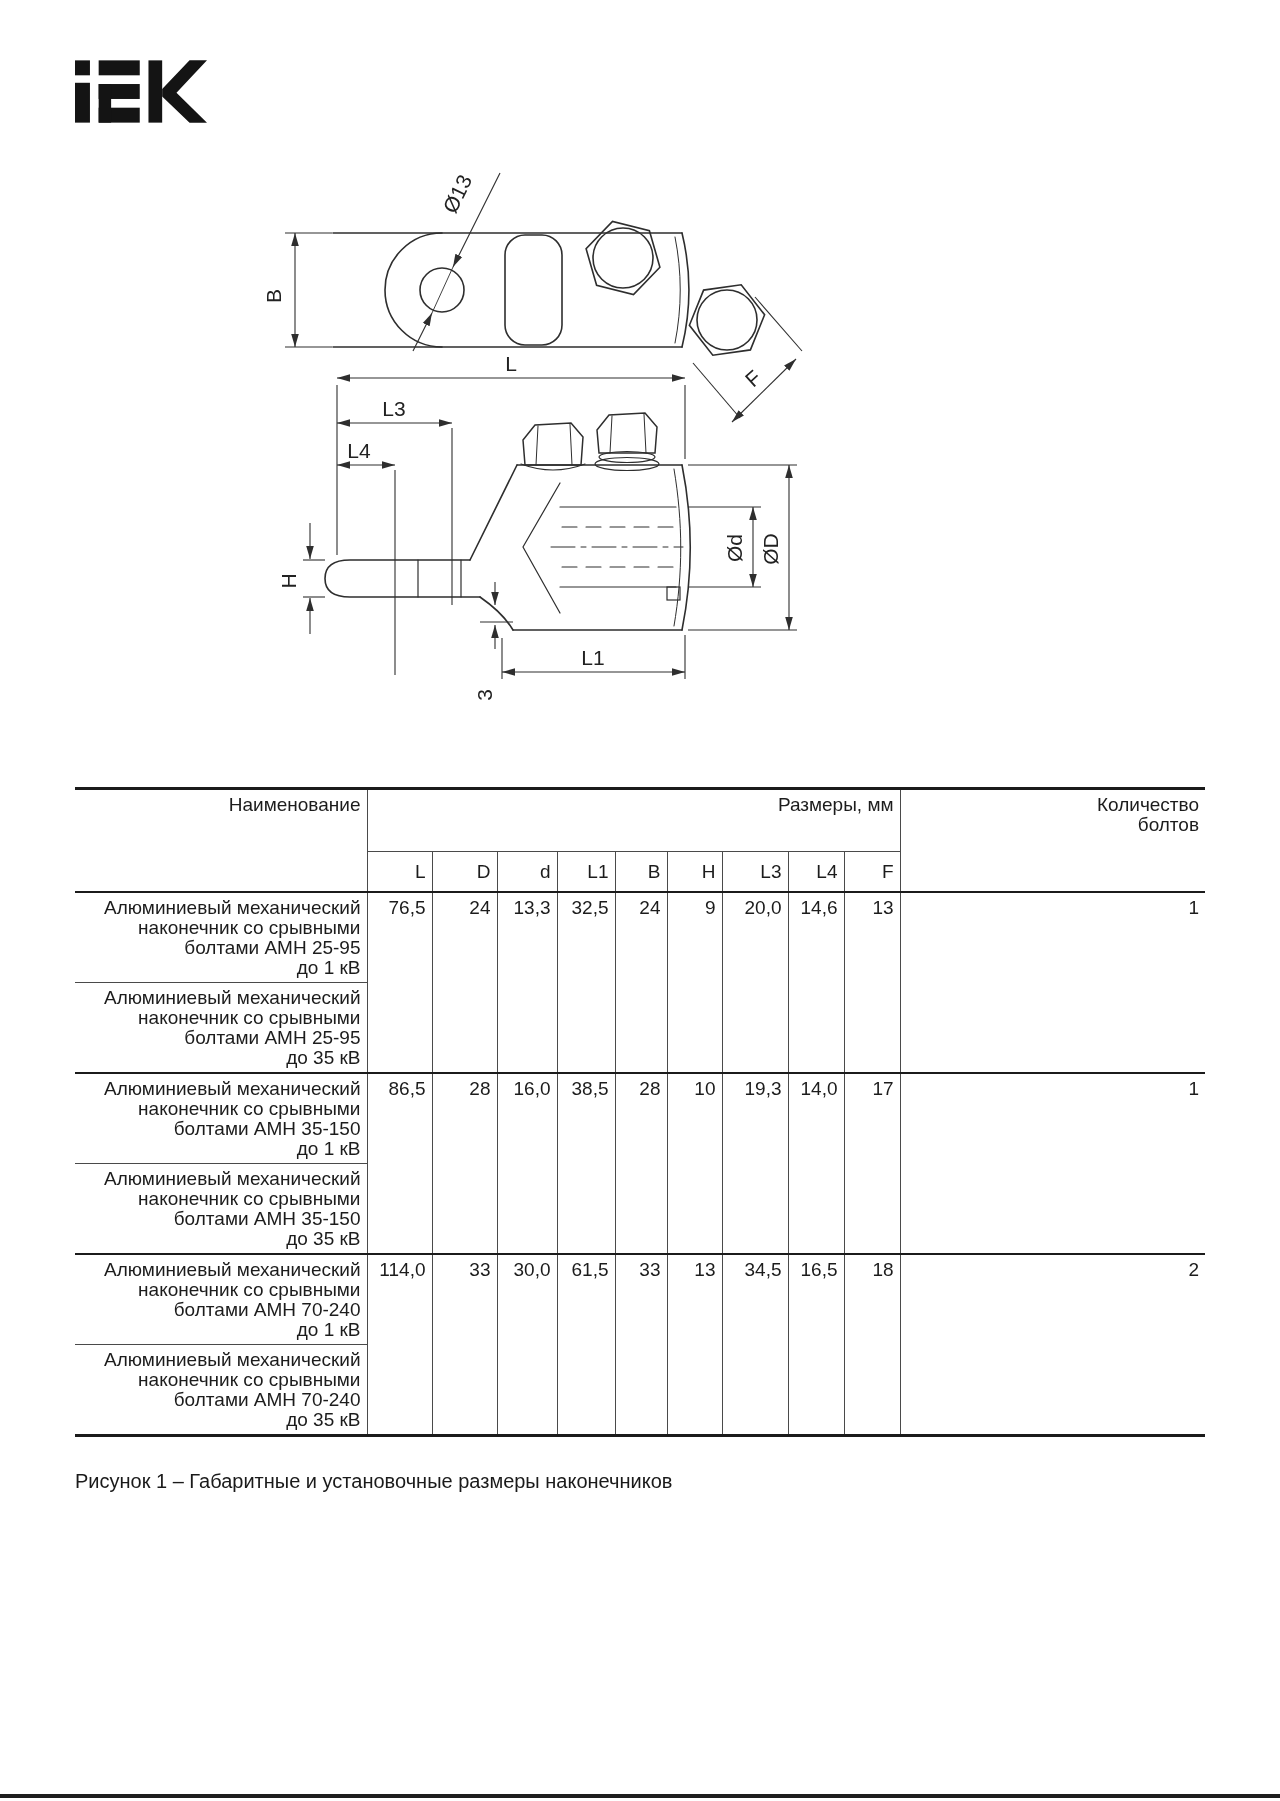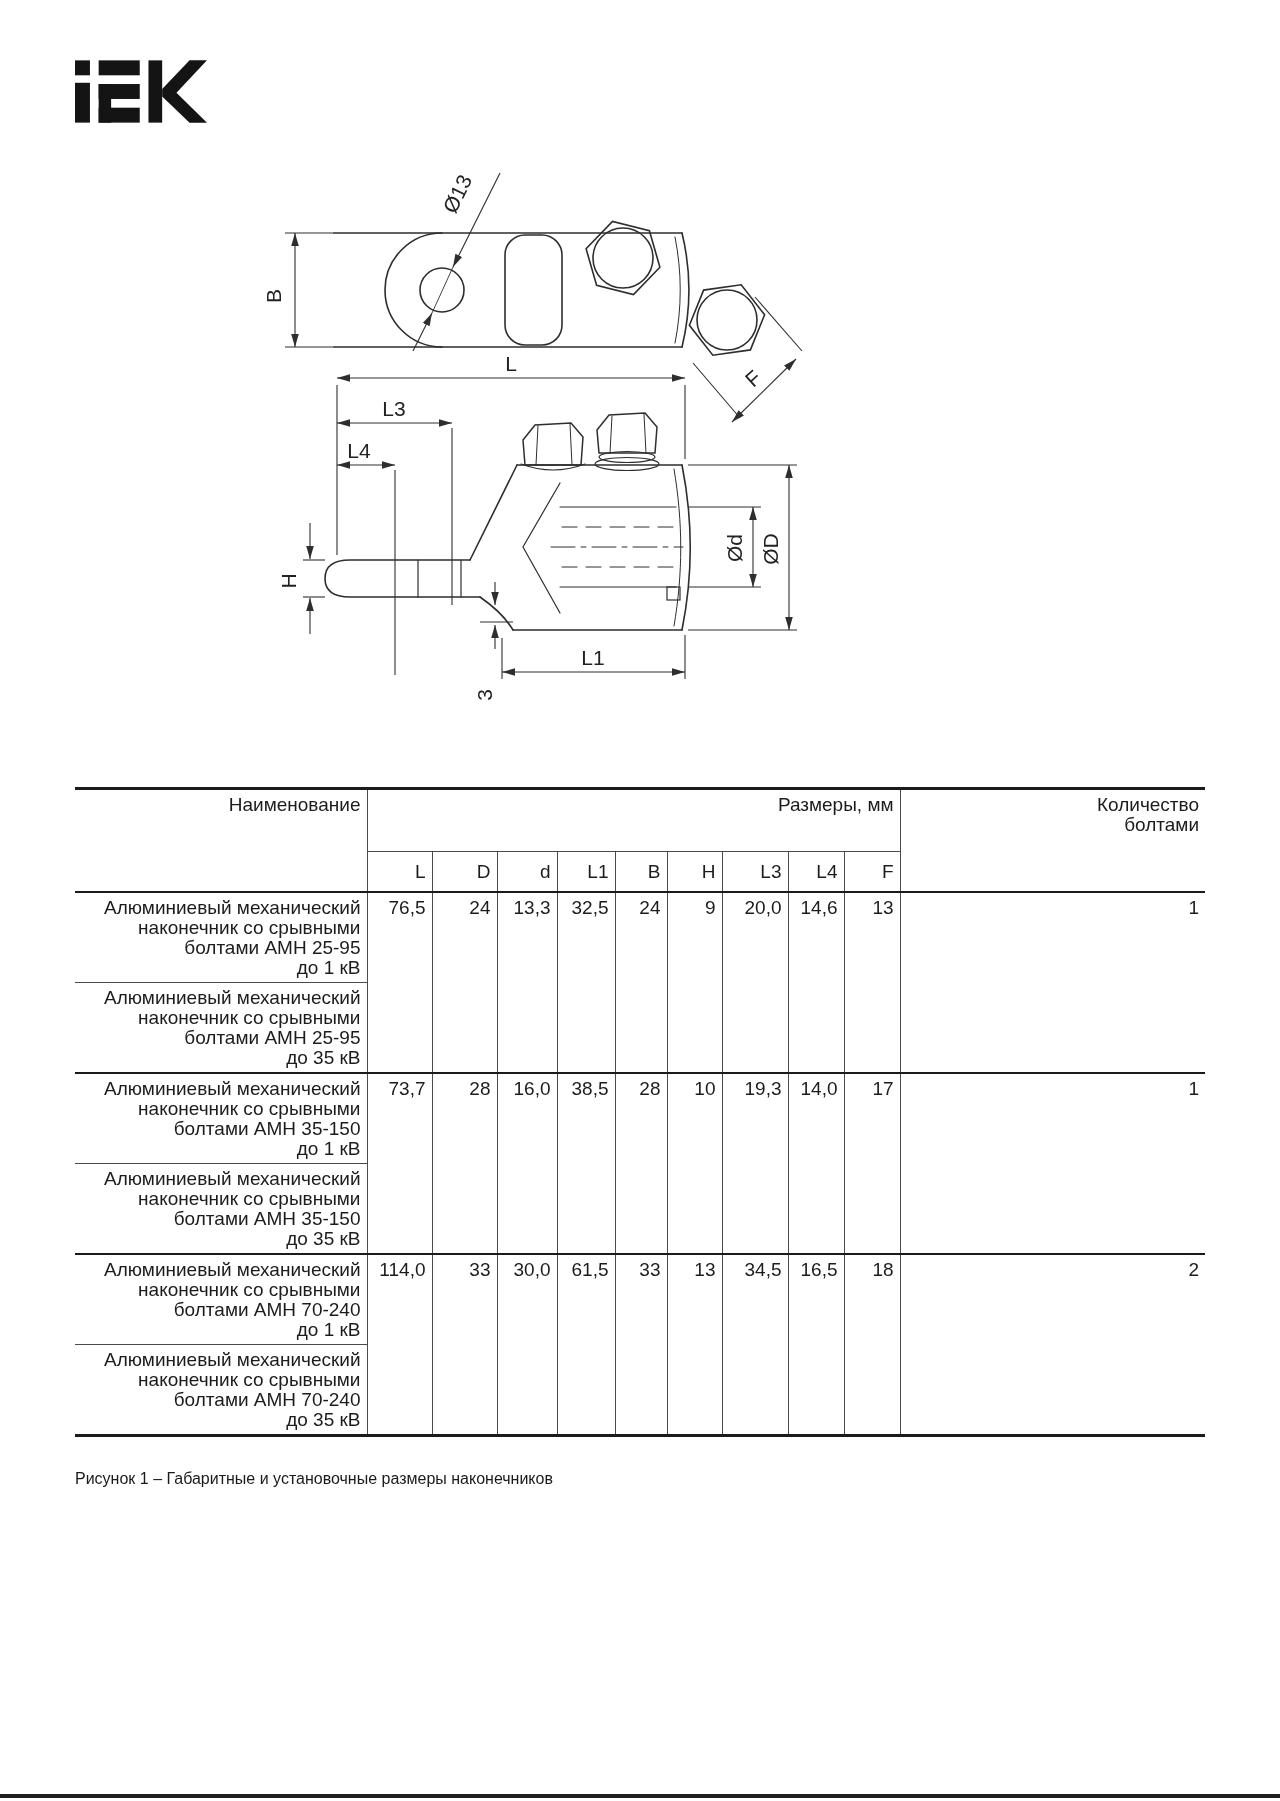--- a/index.html
+++ b/index.html
@@ -15,21 +15,21 @@
               padding:5px 6px 4px 9px;border-left:1px solid #4a4a4a;}
   .no-left{border-left:none !important;}
   .pre{white-space:pre-line;}
   tr.main-header th{height:52px;}
   th.sizes-hdr{border-bottom:1px solid #4a4a4a;}
   tr.sub-header th{height:30px;vertical-align:middle;border-bottom:2.5px solid #1b1b1b;}
   .dims-table thead{border-bottom:2.5px solid #1b1b1b;}
   tr.group-start td{border-top:2.5px solid #1b1b1b;}
   td.name{height:80px;margin-top:48px;}
   td.name-a{border-bottom:1px solid #4a4a4a;}
-  .caption{position:absolute;left:75px;top:1470px;font-size:16px;color:#1a1a1a;}
+  .caption{position:absolute;left:75px;top:1470px;font-size:20px;color:#1a1a1a;}
   .bottom-rule{position:absolute;left:0;top:1794px;width:1280px;height:4px;background:#1e1e1e;}
 </style>
 </head>
 <body>
 
 <div class="page">
 
   <svg class="logo" width="132" height="63" viewBox="0 0 212 100">
     <title>IEK</title>
     <g fill="#141414">
@@ -158,21 +158,21 @@
         <col style="width:66px">
       <col style="width:56px">
         <col style="width:56px">
         <col style="width:305px">
     </colgroup>
     <thead>
       <tr class="main-header">
         <th rowspan="2" class="no-left">Наименование</th>
         <th colspan="9" class="sizes-hdr">Размеры, мм</th>
         <th rowspan="2" class="pre">Количество
-болтами</th>
+болтов</th>
       </tr>
       <tr class="sub-header">
         <th>L</th>
         <th>D</th>
         <th>d</th>
         <th>L1</th>
         <th>B</th>
         <th>H</th>
         <th>L3</th>
         <th>L4</th>
@@ -202,21 +202,21 @@
 болтами АМН 25-95
 до 35 кВ</td>
       </tr>
     </tbody>
     <tbody>
       <tr class="group-start">
         <td class="name name-a no-left pre">Алюминиевый механический
 наконечник со срывными
 болтами АМН 35-150
 до 1 кВ</td>
-        <td rowspan="2">73,7</td>
+        <td rowspan="2">86,5</td>
         <td rowspan="2">28</td>
         <td rowspan="2">16,0</td>
         <td rowspan="2">38,5</td>
         <td rowspan="2">28</td>
         <td rowspan="2">10</td>
         <td rowspan="2">19,3</td>
         <td rowspan="2">14,0</td>
         <td rowspan="2">17</td>
         <td rowspan="2">1</td>
       </tr>

